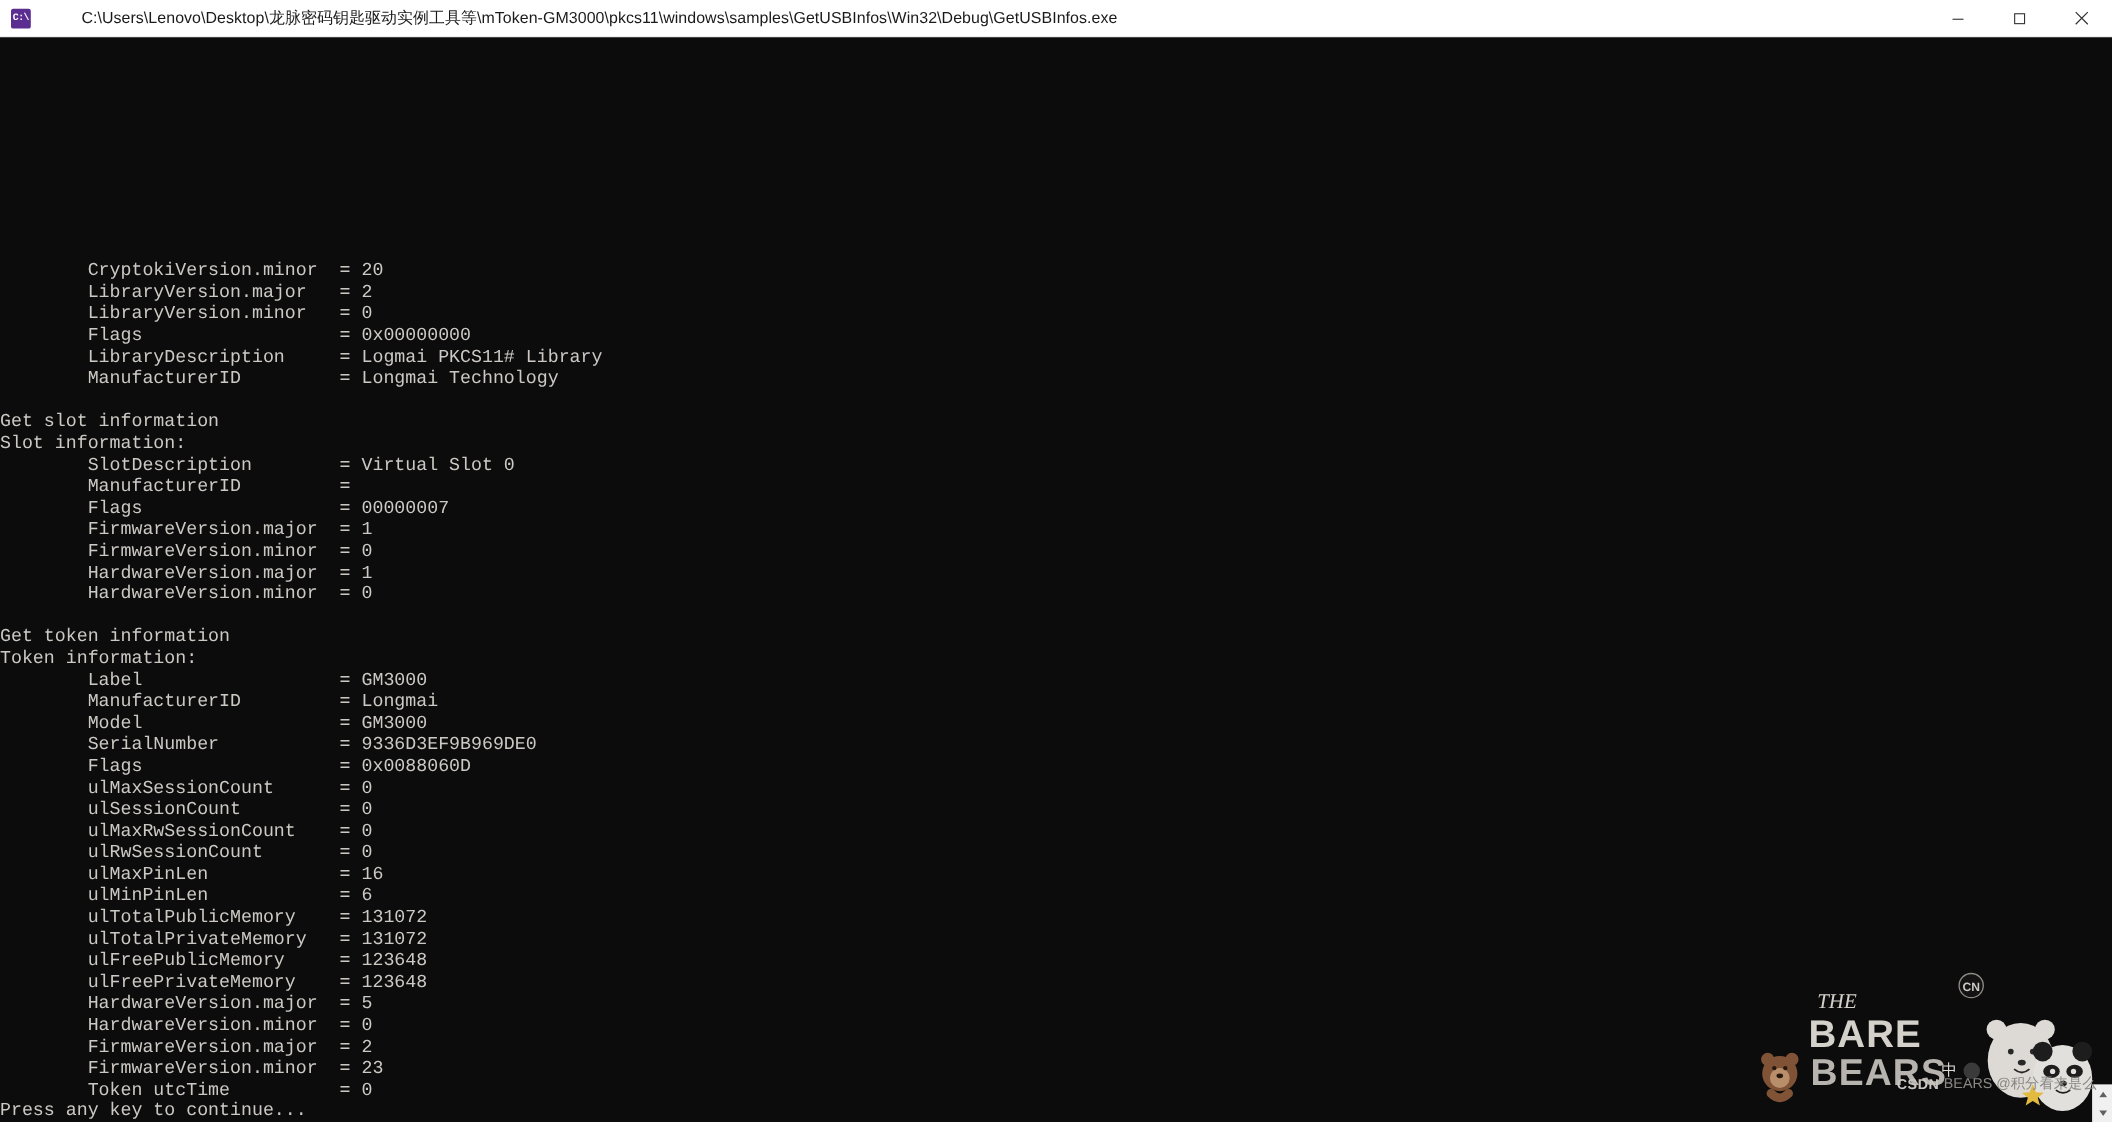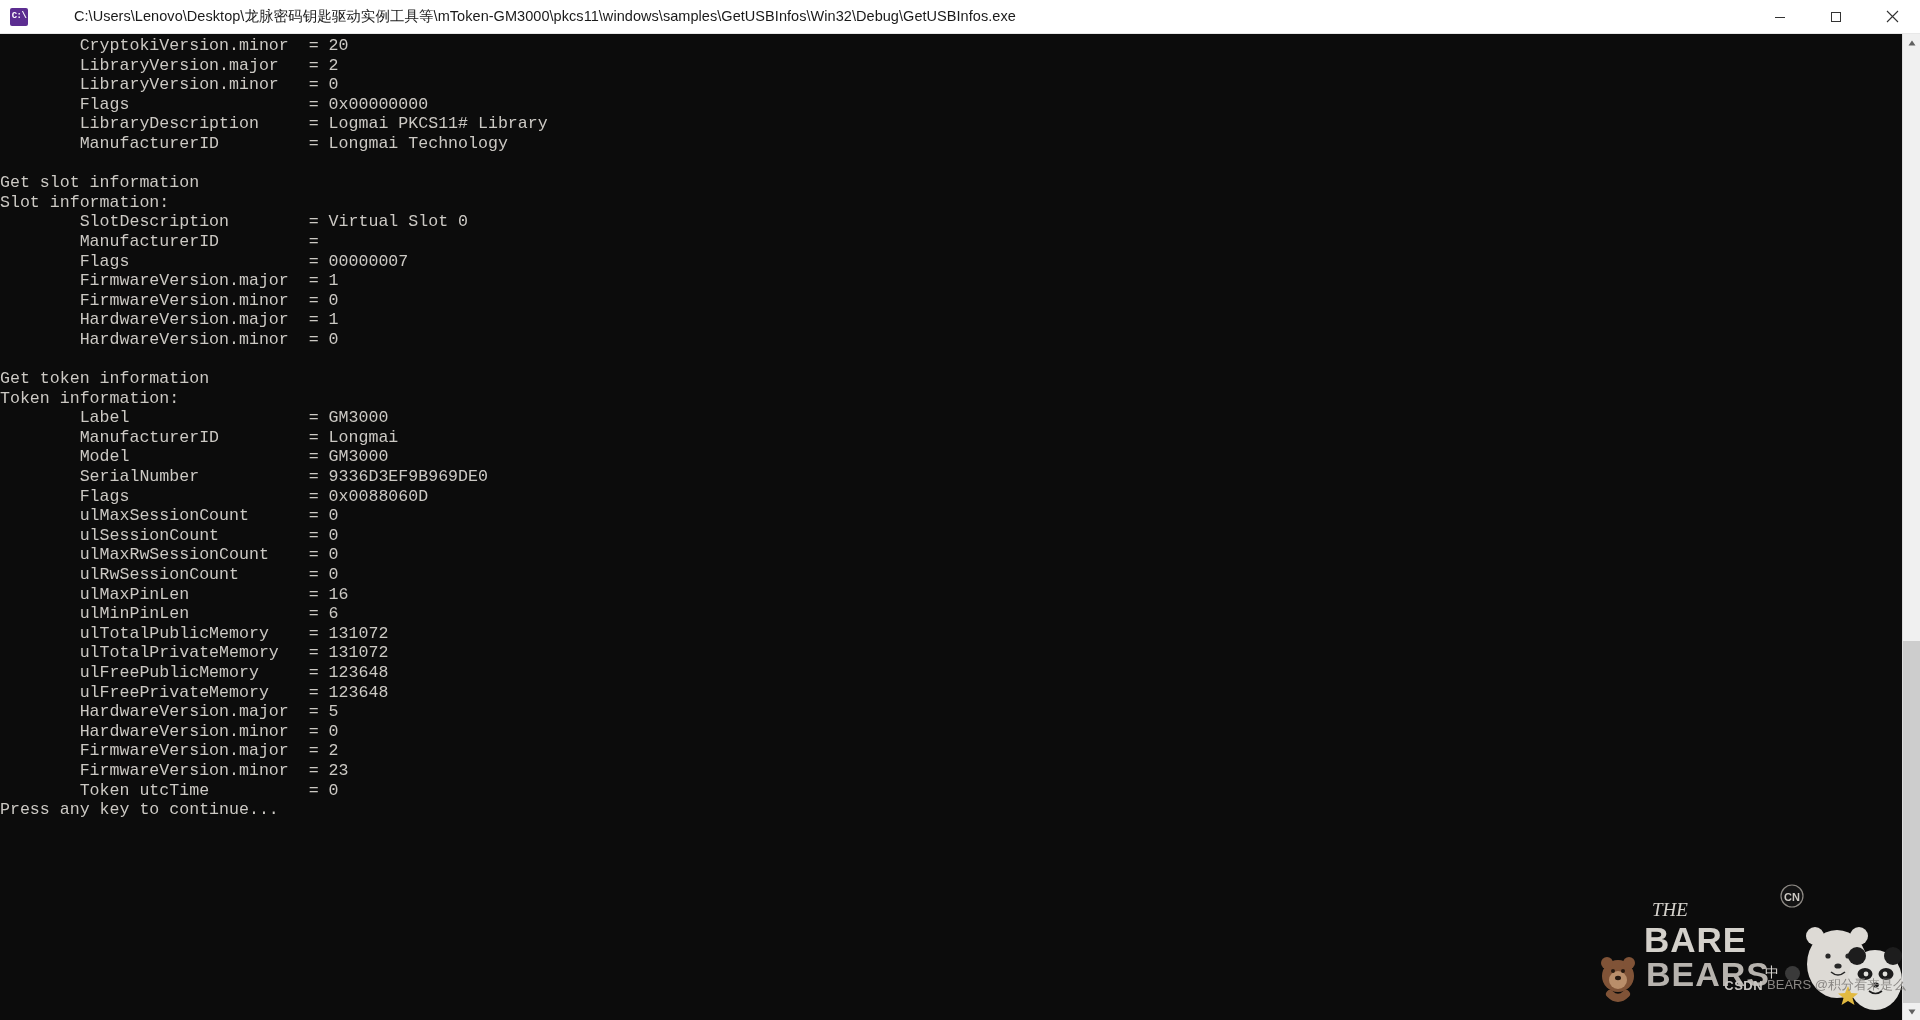--- a/index.html
+++ b/index.html
@@ -80,20 +80,21 @@
   }
   .win-btn svg { display: block; }
 
   
   .console-area {
     flex: 1 1 auto;
     display: flex;
     background: #0c0c0c;
     position: relative;
     overflow: hidden;
+    align-items: flex-end;
   }
   .console {
     flex: 1 1 auto;
     padding: 0;
     font-family: "Liberation Mono", "DejaVu Sans Mono", monospace;
     font-size: 16.6px;
     line-height: 19.6px;
     color: #ccc9c4;
     white-space: pre;
     letter-spacing: 0px;

